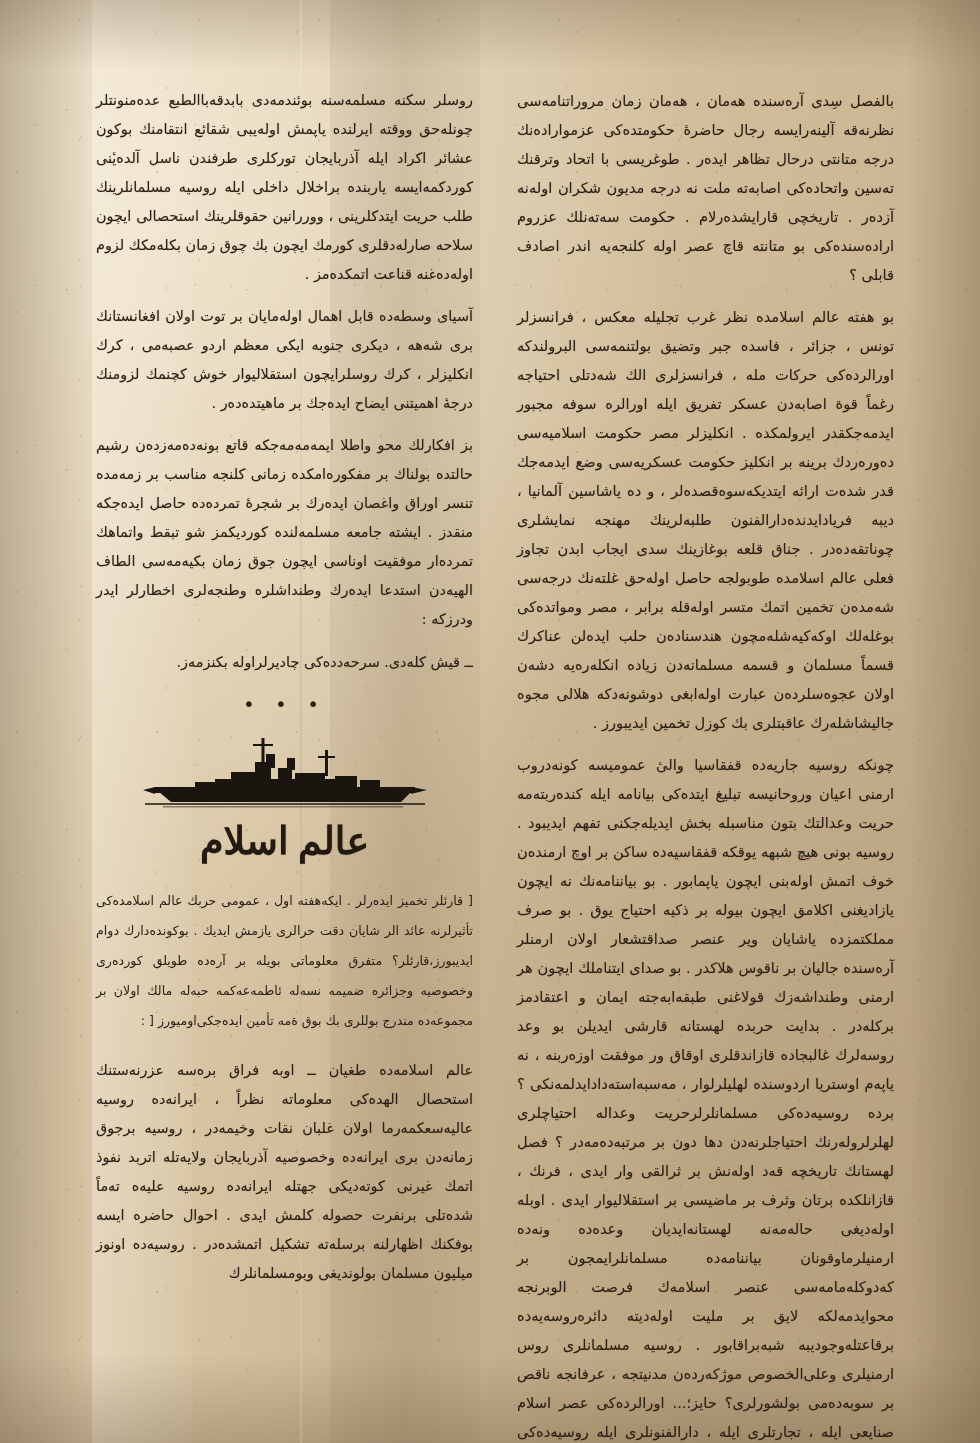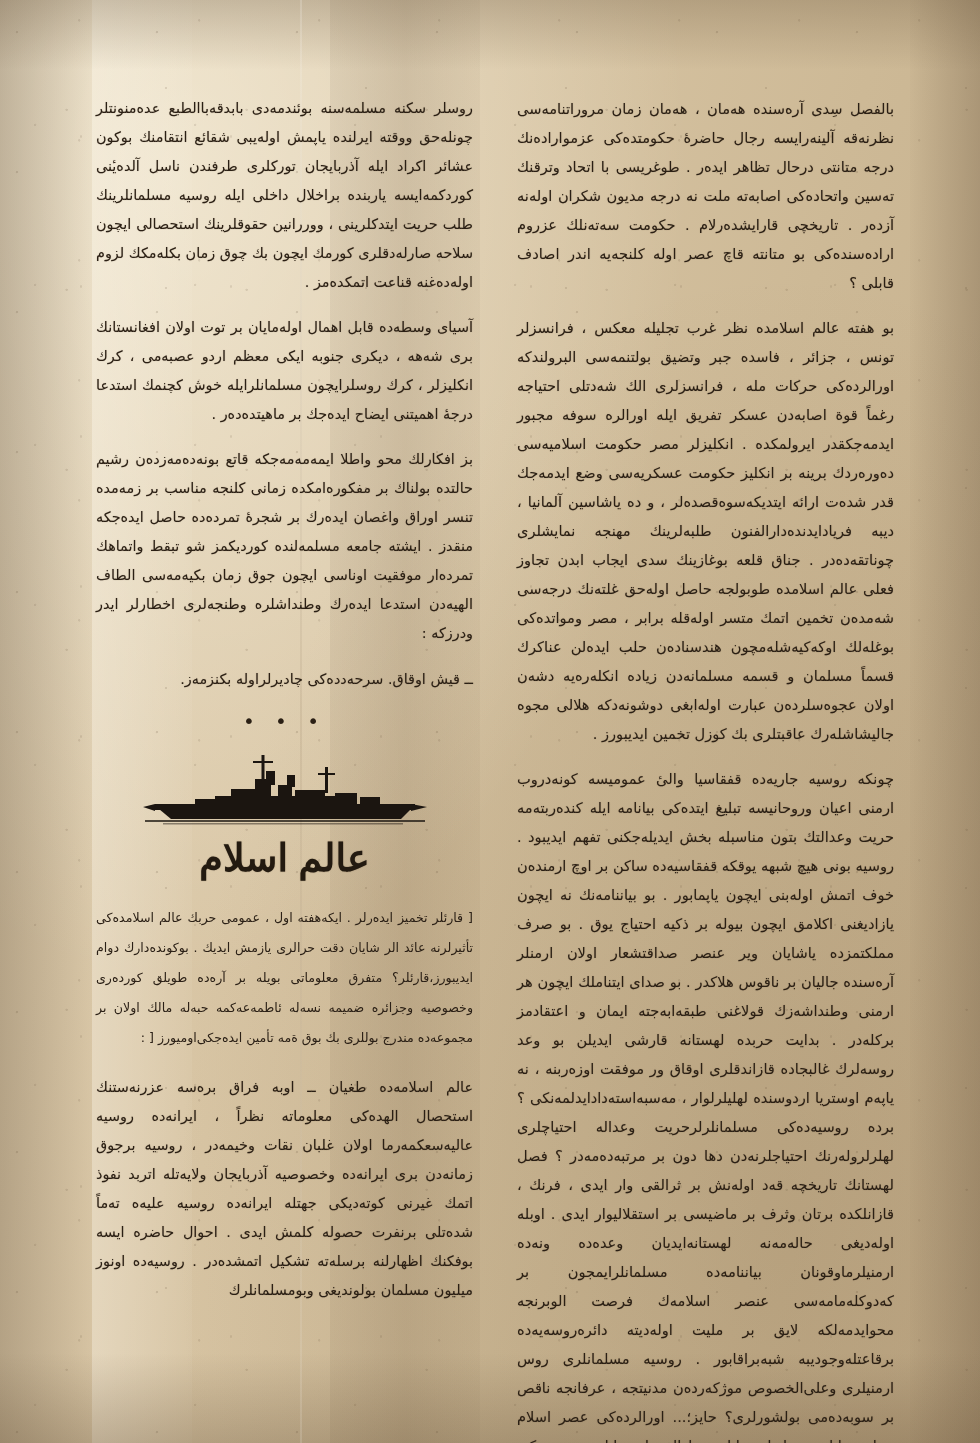--- a/index.html
+++ b/index.html
@@ -66,21 +66,21 @@
   }
 
   .txt {
     direction: rtl;
     text-align: justify;
     color: #2a1f14;
     font-family: "DejaVu Sans", sans-serif;
     font-size: 14.6px;
     line-height: 29px;
     letter-spacing: 0px;
-    margin: 16px 0 13px 0;
+    margin: 8px 0 13px 0;
     text-shadow: 0 0 1px rgba(60,40,20,.35);
   }
 
   .dialog-line {
     font-size: 15.4px;
     line-height: 31px;
     margin-bottom: 6px;
   }
 
   .dots {
@@ -100,21 +100,21 @@
   .ship {
     display: block;
   }
 
   .section-title {
     text-align: center;
     font-size: 38px;
     line-height: 1.25;
     color: #231a10;
     margin: 4px 0 20px 0;
-    font-family: Liberation Sans, sans-serif;
+    font-family: Liberation Serif, serif;
     text-shadow: 0 0 1px rgba(50,35,18,.5);
   }
 
   .lede {
     font-size: 12.6px;
     line-height: 30px;
     text-align: justify;
     direction: rtl;
     color: #2b2016;
     margin: 0 0 20px 0;
@@ -147,24 +147,24 @@
   <div class="content">
 
     <div class="col col-right">
       <p class="txt">بالفصل سِدی آرەسندە هەمان ، هەمان زمان مروراتنامەسی نظرنەقە آلینەرایسە رجال حاضرۀ حکومتدەکی عزموارادەنك درجە متانتی درحال تظاهر ایدەر . طوغریسی با اتحاد وترقنك تەسین واتحادەکی اصابەتە ملت نە درجە مدیون شکران اولەنە آزدەر . تاریخچی قارایشدەرلام . حکومت سەتەنلك عزروم ارادەسندەکی بو متانتە قاچ عصر اولە كلنجەیە اندر اصادف قابلی ؟</p>
       <p class="txt">بو هفتە عالم اسلامدە نظر غرب تجلیلە معکس ، فرانسزلر تونس ، جزائر ، فاسدە جبر وتضیق بولتنمەسی البرولندكە اورالردەکی حرکات ملە ، فرانسزلری الك شەدتلی احتیاجە رغماً قوة اصابەدن عسکر تفریق ایلە اورالرە سوفە مجبور ایدمەجكقدر ایرولمکدە . انکلیزلر مصر حکومت اسلامیەسی دەورەردك برینە بر انکلیز حکومت عسکریەسی وضع ایدمەجك قدر شدەت ارائە ایتدیكەسوەقصدەلر ، و دە یاشاسین آلمانیا ، دیبە فریادایدندەدارالفنون طلبەلرینك مهنجە نمایشلری چوناتقەدەدر . جناق قلعە بوغازینك سدی ایجاب ابدن تجاوز فعلی عالم اسلامدە طوبولجە حاصل اولەحق غلتەنك درجەسی شەمدەن تخمین اتمك متسر اولەقلە برابر ، مصر ومواتدەکی بوغلەلك اوكەکیەشلەمچون هندسنادەن حلب ایدەلن عناکرك قسماً مسلمان و قسمە مسلمانەدن زیادە انکلەرەیە دشەن اولان عجوەسلردەن عبارت اولەابغی دوشونەدكە هلالی مجوە جالیشاشلەرك عاقبتلری بك كوزل تخمین ایدیبورز .</p>
       <p class="txt">چونکە روسیە جاریەدە قفقاسیا والیٔ عمومیسە كونەدروب ارمنی اعیان وروحانیسە تبلیغ ایتدەکی بیانامە ایلە كندەربتەمە حریت وعدالتك بتون مناسبلە بخش ایدیلەجكنی تفهم ایدیبود . روسیە بونی هیچ شبهە یوقکە قفقاسیەدە ساکن بر اوچ ارمندەن خوف اتمش اولەبنی ایچون یاپمابور . بو بیاننامەنك نە ایچون یازادیغنی اكلامق ایچون بیولە بر ذكیە احتیاج یوق . بو صرف مملکتمزدە یاشایان ویر عنصر صداقتشعار اولان ارمنلر آرەسندە جالیان بر ناقوس هلاكدر . بو صدای ایتناملك ایچون هر ارمنی وطنداشەزك قولاغنی طبقەابەجتە ایمان و اعتقادمز بركلەدر . بدایت حربدە لهستانە قارشی ایدیلن بو وعد روسەلرك غالبجادە قازاندقلری اوقاق ور موفقت اوزەربنە ، نە یاپەم اوستریا اردوسندە لهلیلرلوار ، مەسبەاستەدادایدلمەنکی ؟ بردە روسیەدەکی مسلمانلرلرحریت وعدالە احتیاچلری لهلرلرولەرنك احتیاجلرنەدن دها دون بر مرتبەدەمەدر ؟ فصل لهستانك تاریخچە قەد اولەنش بر ثرالقی وار ایدی ، فرنك ، قازانلكدە برتان وثرف بر ماضیسی بر استقلالیوار ایدی . اوبلە اولەدیغی حالەمەنە لهستانەایدیان وعدەدە ونەدە ارمنیلرماوقونان بیاننامەدە مسلمانلرایمجون بر كەدوكلەمامەسی عنصر اسلامەك فرصت الوبرنجە محوایدمەلکە لایق بر ملیت اولەدیتە دائرەروسەیەدە برقاعتلەوجودیبە شبەبراقابور . روسیە مسلمانلری روس ارمنیلری وعلی‌الخصوص موژكەردەن مدنیتجە ، عرفانجە ناقص بر سوبەدەمی بولشورلری؟ حایز؛... اورالردەکی عصر اسلام صنایعی ایلە ، تجارتلری ایلە ، دارالفنونلری ایلە روسیەدەکی اقوام سائرەدەن بك یوكسك بر سوبەدە بولندقلرنی بالفعل ارائە واثبات اتمشلردو .</p>
     </div>
 
     <div class="col col-left">
       <p class="txt">روسلر سكنە مسلمەسنە بوئندمەدی بابدقەباالطبع عدەمنونتلر چونلەحق ووقتە ایرلندە یاپمش اولەیبی شقائع انتقامنك بوكون عشائر اكراد ایلە آذربایجان تورکلری طرفندن ناسل آلدەیٔنی كوردكمەایسە یاربندە براخلال داخلی ایلە روسیە مسلمانلرینك طلب حریت ایتدكلرینی ، ووررانین حقوقلرینك استحصالی ایچون سلاحە صارلەدقلری كورمك ایچون بك چوق زمان بكلەمكك لزوم اولەدەغنە قناعت اتمكدەمز .</p>
-      <p class="txt">آسیای وسطەدە قابل اهمال اولەمایان بر توت اولان افغانستانك بری شەهە ، دیكری جنوبە ایكی معظم اردو عصبەمی ، كرك انكلیزلر ، كرك روسلرایچون مسلمانلرایلە خوش كچنمك استدعا درجۀ اهمیتنی ایضاح ایدەجك بر ماهیتدەدەر .</p>
+      <p class="txt">آسیای وسطەدە قابل اهمال اولەمایان بر توت اولان افغانستانك بری شەهە ، دیكری جنوبە ایكی معظم اردو عصبەمی ، كرك انكلیزلر ، كرك روسلرایچون استقلالیوار خوش كچنمك لزومنك درجۀ اهمیتنی ایضاح ایدەجك بر ماهیتدەدەر .</p>
       <p class="txt">بز افكارلك محو واطلا ایمەمە‌مەجكە قاتع بونەدەمەزدەن رشیم حالتدە بولناك بر مفكورەامكدە زمانی كلنجە مناسب بر زمەمدە تنسر اوراق واغصان ایدەرك بر شجرۀ تمردەدە حاصل ایدەجكە منقدز . ایشتە جامعە مسلمەلندە كوردیكمز شو تبقط واتماهك تمردەار موفقیت اوناسی ایچون جوق زمان بكیەمەسی الطاف الهیەدن استدعا ایدەرك وطنداشلرە وطنجەلری اخطارلر ایدر ودرزكە :</p>
 
-      <p class="txt dialog-line">ــ قیش اوقاق. سرحەددەكی چادیرلراولە بكنزمەز.</p>
+      <p class="txt dialog-line">ــ قیش كلەدی. سرحەددەكی چادیرلراولە بكنزمەز.</p>
 
       <div class="dots">• • •</div>
 
       <div class="ship-wrap">
         <svg class="ship" width="300" height="80" viewBox="0 0 300 80">
           <g fill="#1b1510">
 
             <path d="M24 60 L276 60 L266 70 L36 70 Z"></path>
             <rect x="20" y="55" width="260" height="6"></rect>
 

